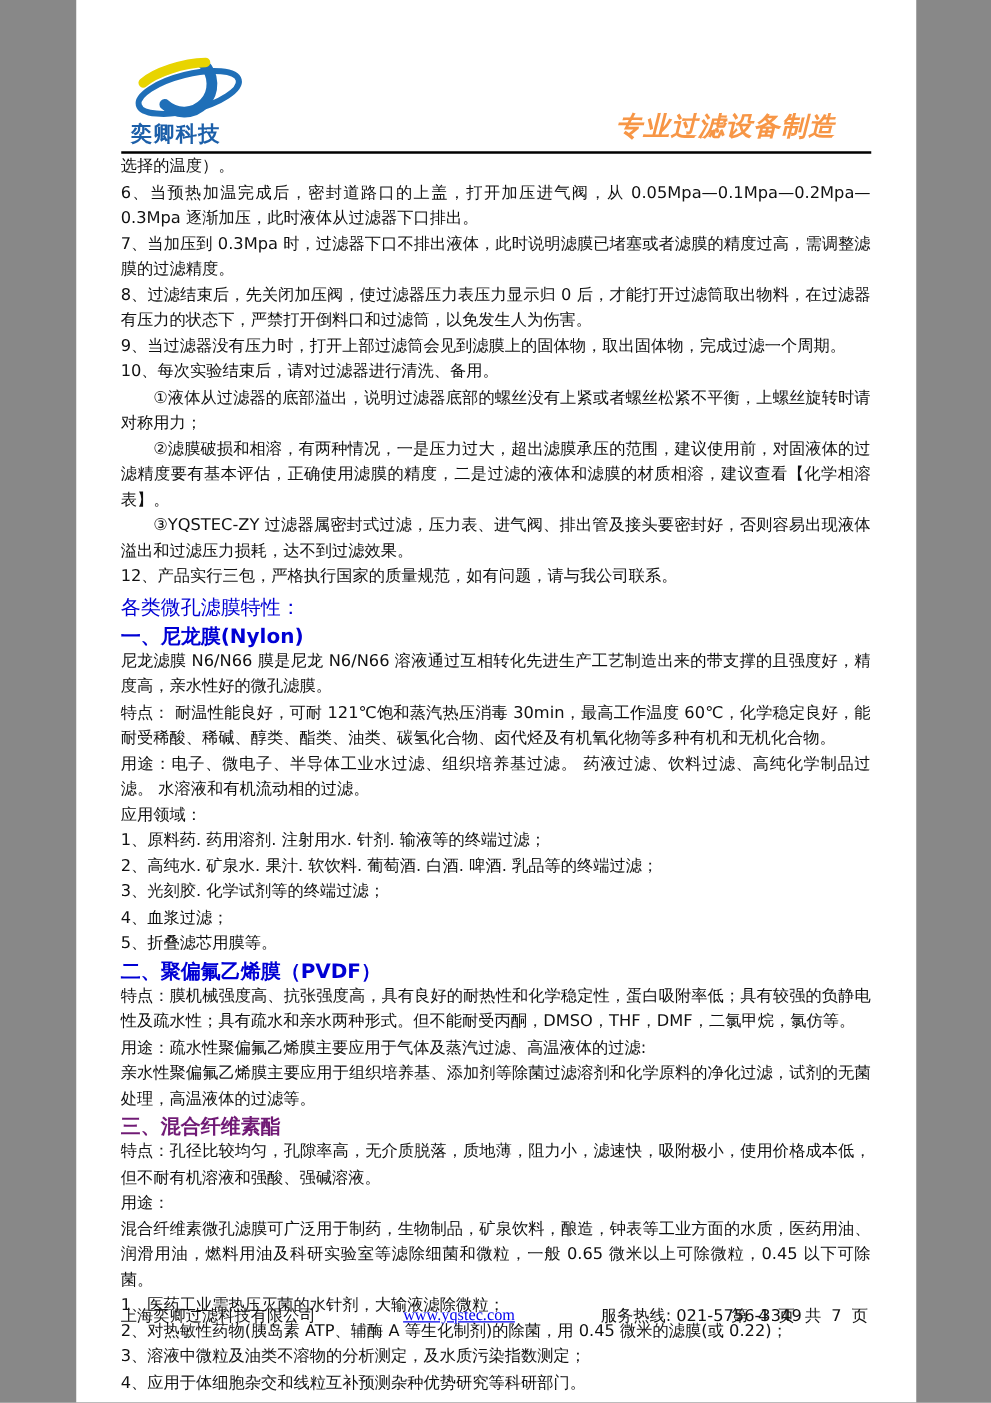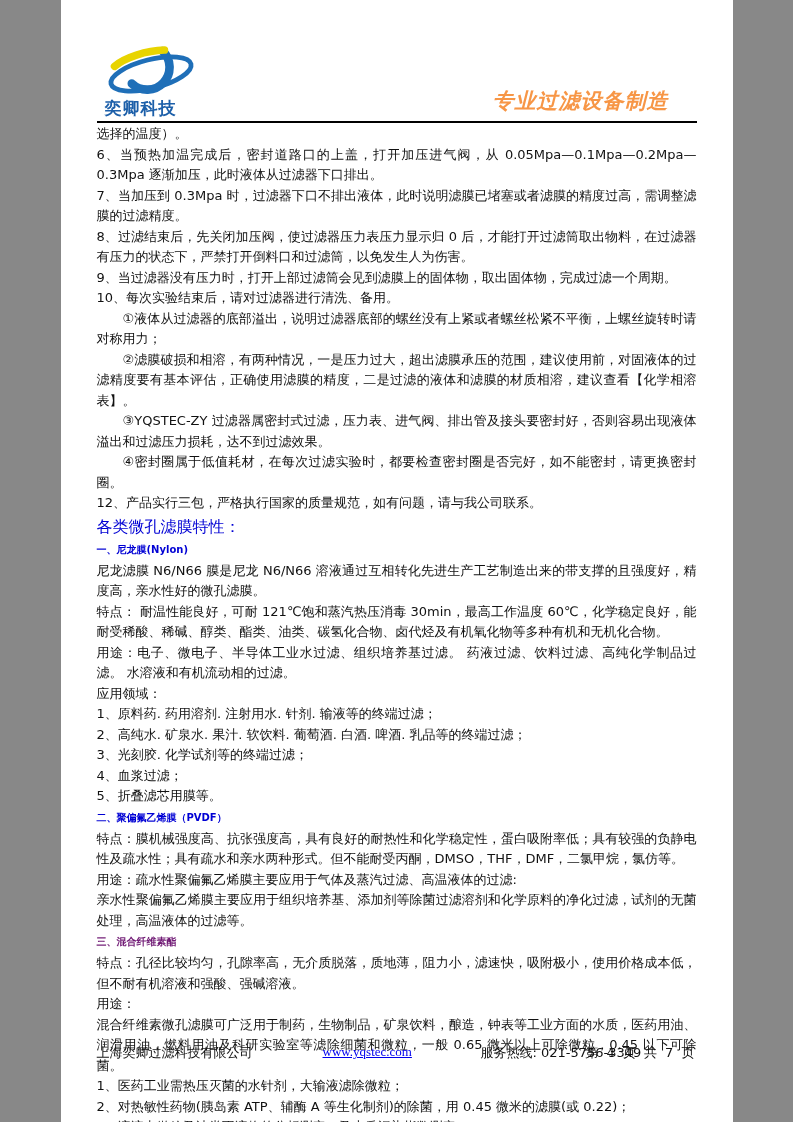--- a/index.html
+++ b/index.html
@@ -32,21 +32,21 @@
   }
   
   .doc-body{
     position:absolute;left:36px;right:36px;top:124px;
     text-align:justify;
   }
   .blk{margin:0;}
   .blk.body{font-size:13px;line-height:20.5px;}
   .blk.indent{font-size:13px;line-height:20.5px;text-indent:2em;}
   .blk.h1{font-size:16px;line-height:25px;font-weight:normal;}
-  .blk.h2{font-size:10px;line-height:22px;font-weight:bold;}
+  .blk.h2{font-size:16px;line-height:22px;font-weight:bold;}
   
   .footer{
     position:absolute;left:36px;right:36px;top:1044px;height:20px;
     font-size:13px;
   }
   .footer .company{position:absolute;left:0;top:0;}
   .footer .website{
     position:absolute;left:226px;top:0;
     font-family:Liberation Serif, serif;
     text-decoration:underline;
@@ -80,21 +80,20 @@
 
   <p class="blk body">选择的温度）。</p>
       <p class="blk body">6、当预热加温完成后，密封道路口的上盖，打开加压进气阀，从 0.05Mpa—0.1Mpa—0.2Mpa—0.3Mpa 逐渐加压，此时液体从过滤器下口排出。</p>
       <p class="blk body">7、当加压到 0.3Mpa 时，过滤器下口不排出液体，此时说明滤膜已堵塞或者滤膜的精度过高，需调整滤膜的过滤精度。</p>
       <p class="blk body">8、过滤结束后，先关闭加压阀，使过滤器压力表压力显示归 0 后，才能打开过滤筒取出物料，在过滤器有压力的状态下，严禁打开倒料口和过滤筒，以免发生人为伤害。</p>
       <p class="blk body">9、当过滤器没有压力时，打开上部过滤筒会见到滤膜上的固体物，取出固体物，完成过滤一个周期。</p>
       <p class="blk body">10、每次实验结束后，请对过滤器进行清洗、备用。</p>
       <p class="blk indent">①液体从过滤器的底部溢出，说明过滤器底部的螺丝没有上紧或者螺丝松紧不平衡，上螺丝旋转时请对称用力；</p>
       <p class="blk indent">②滤膜破损和相溶，有两种情况，一是压力过大，超出滤膜承压的范围，建议使用前，对固液体的过滤精度要有基本评估，正确使用滤膜的精度，二是过滤的液体和滤膜的材质相溶，建议查看【化学相溶表】。</p>
       <p class="blk indent">③YQSTEC-ZY 过滤器属密封式过滤，压力表、进气阀、排出管及接头要密封好，否则容易出现液体溢出和过滤压力损耗，达不到过滤效果。</p>
-      <p class="blk indent">④密封圈属于低值耗材，在每次过滤实验时，都要检查密封圈是否完好，如不能密封，请更换密封圈。</p>
       <p class="blk body">12、产品实行三包，严格执行国家的质量规范，如有问题，请与我公司联系。</p>
       <p class="blk h1" style="color: rgb(0, 0, 212);">各类微孔滤膜特性：</p>
       <p class="blk h2" style="color: rgb(0, 0, 212);">一、尼龙膜(Nylon)</p>
       <p class="blk body">尼龙滤膜 N6/N66 膜是尼龙 N6/N66 溶液通过互相转化先进生产工艺制造出来的带支撑的且强度好，精度高，亲水性好的微孔滤膜。</p>
       <p class="blk body">特点： 耐温性能良好，可耐 121℃饱和蒸汽热压消毒 30min，最高工作温度 60℃，化学稳定良好，能耐受稀酸、稀碱、醇类、酯类、油类、碳氢化合物、卤代烃及有机氧化物等多种有机和无机化合物。</p>
       <p class="blk body">用途：电子、微电子、半导体工业水过滤、组织培养基过滤。 药液过滤、饮料过滤、高纯化学制品过滤。 水溶液和有机流动相的过滤。</p>
       <p class="blk body">应用领域：</p>
       <p class="blk body">1、原料药. 药用溶剂. 注射用水. 针剂. 输液等的终端过滤；</p>
       <p class="blk body">2、高纯水. 矿泉水. 果汁. 软饮料. 葡萄酒. 白酒. 啤酒. 乳品等的终端过滤；</p>
       <p class="blk body">3、光刻胶. 化学试剂等的终端过滤；</p>

